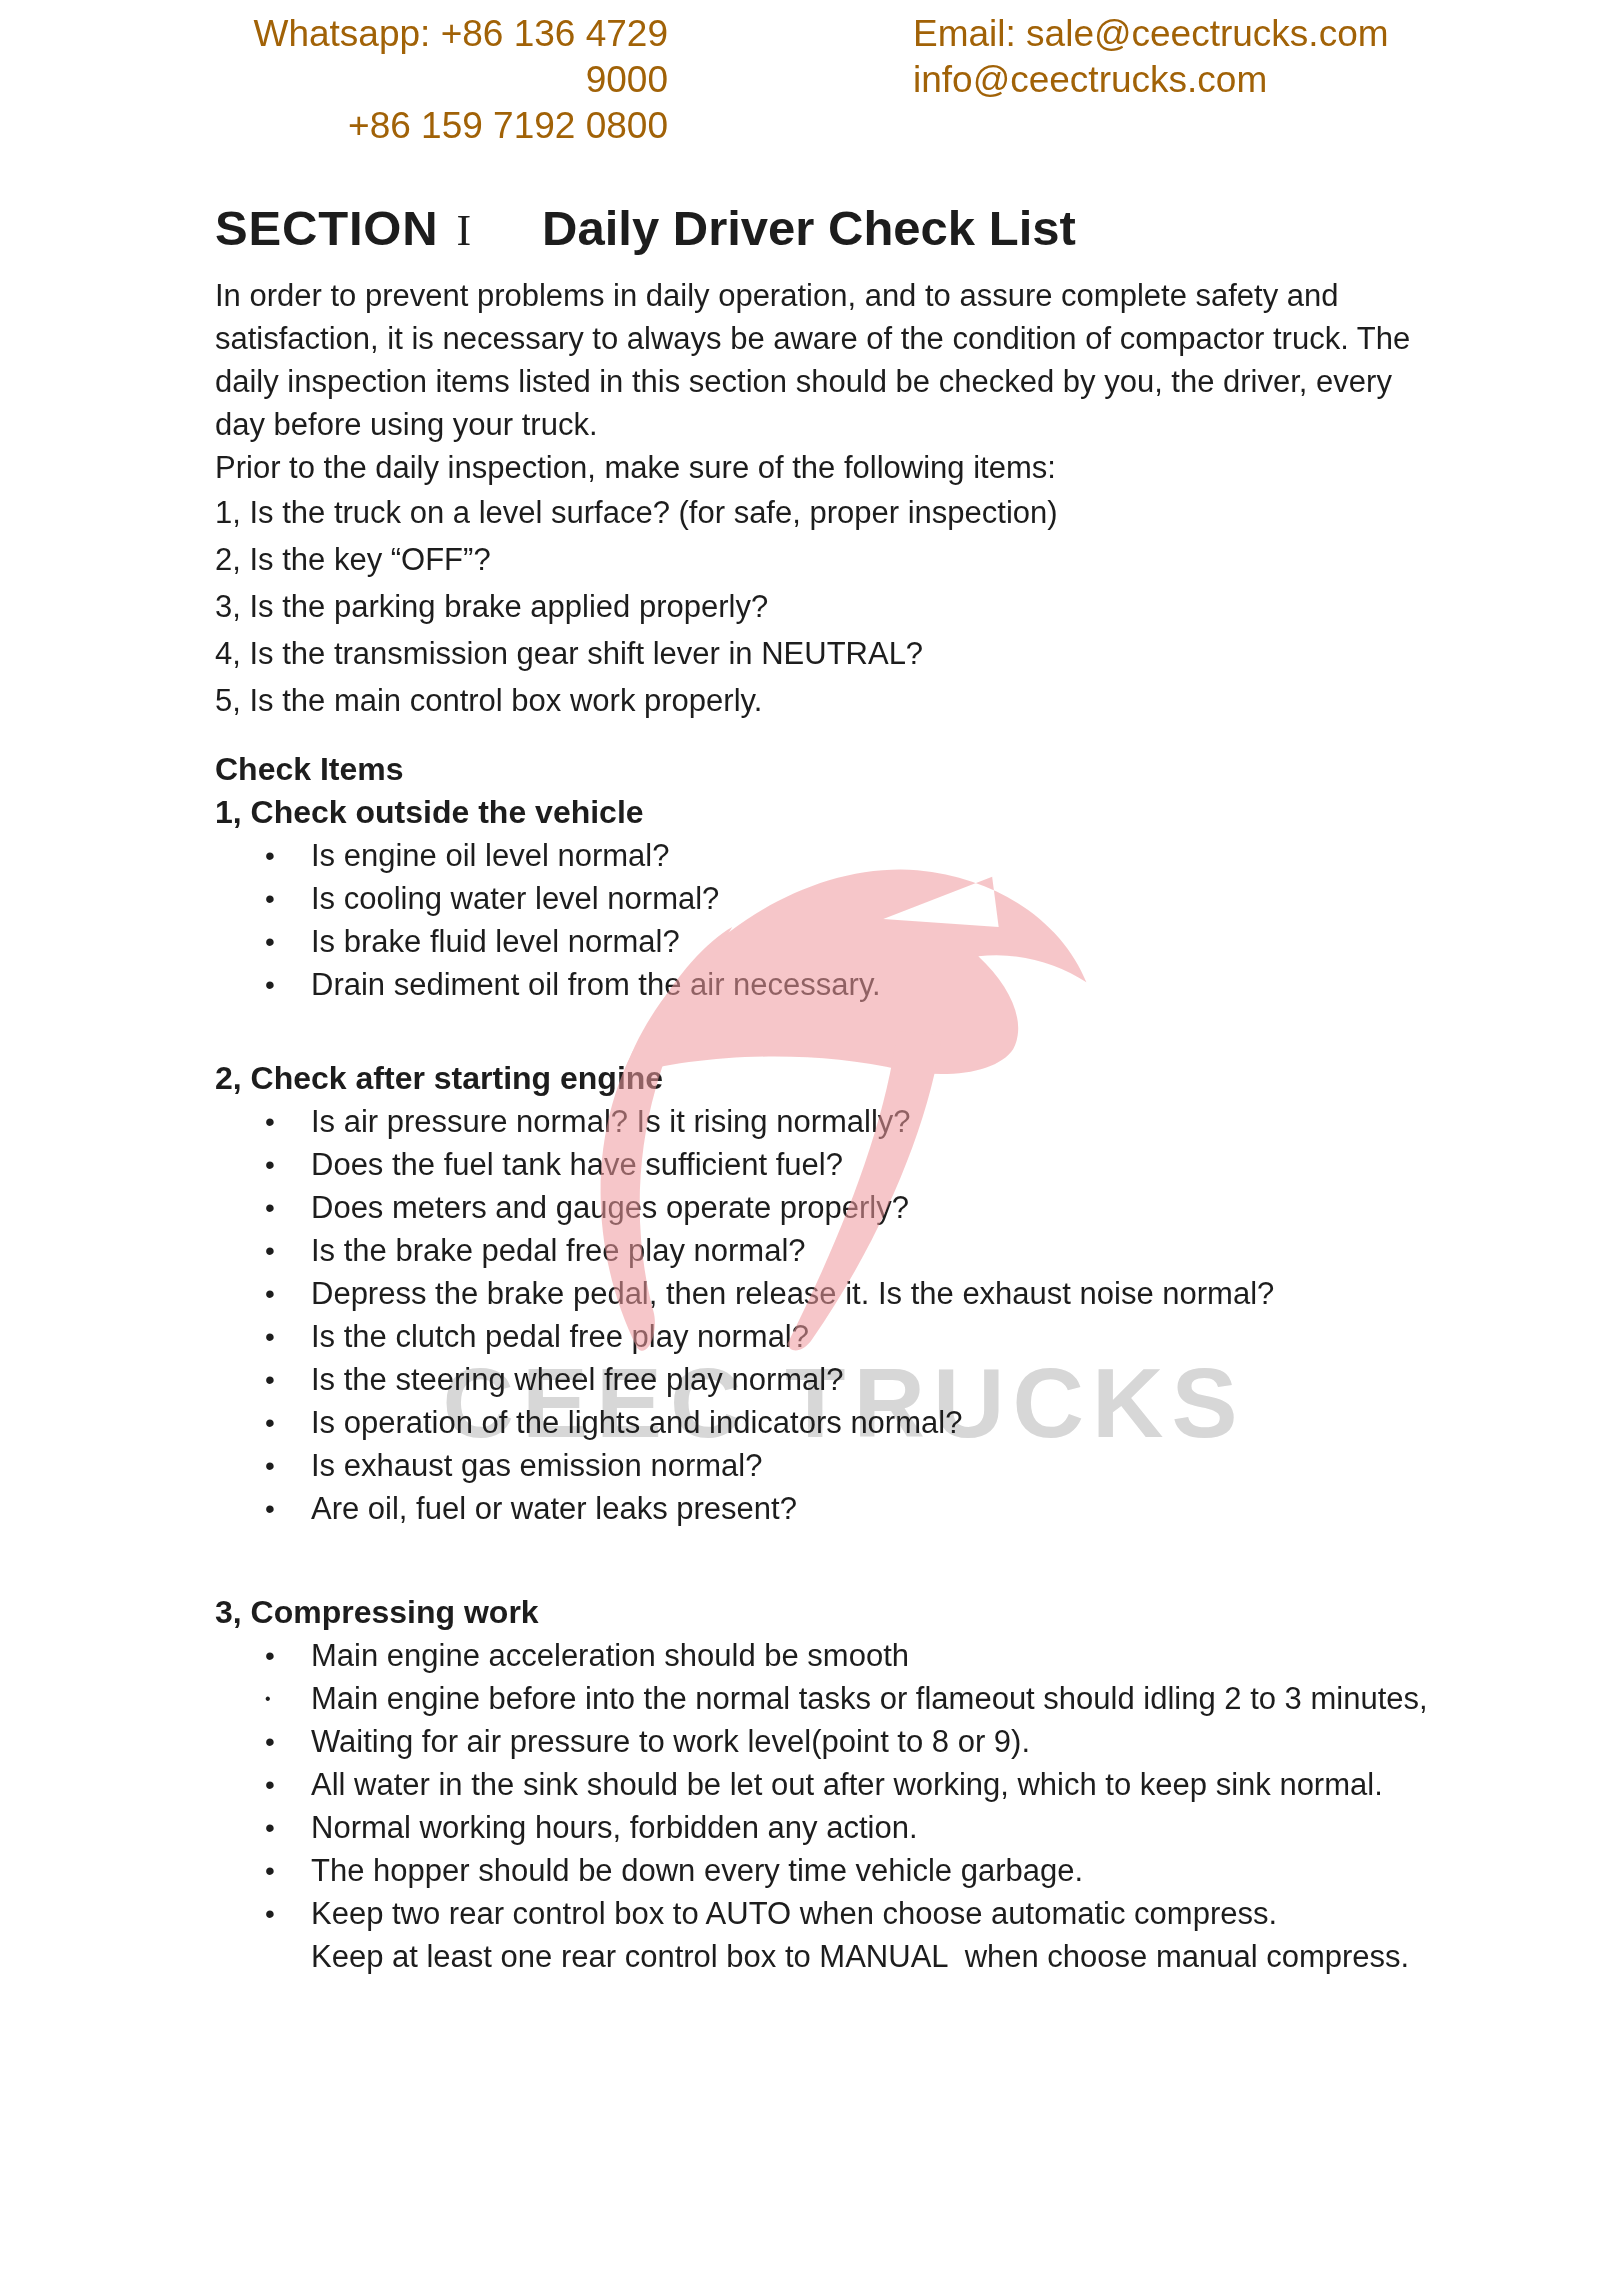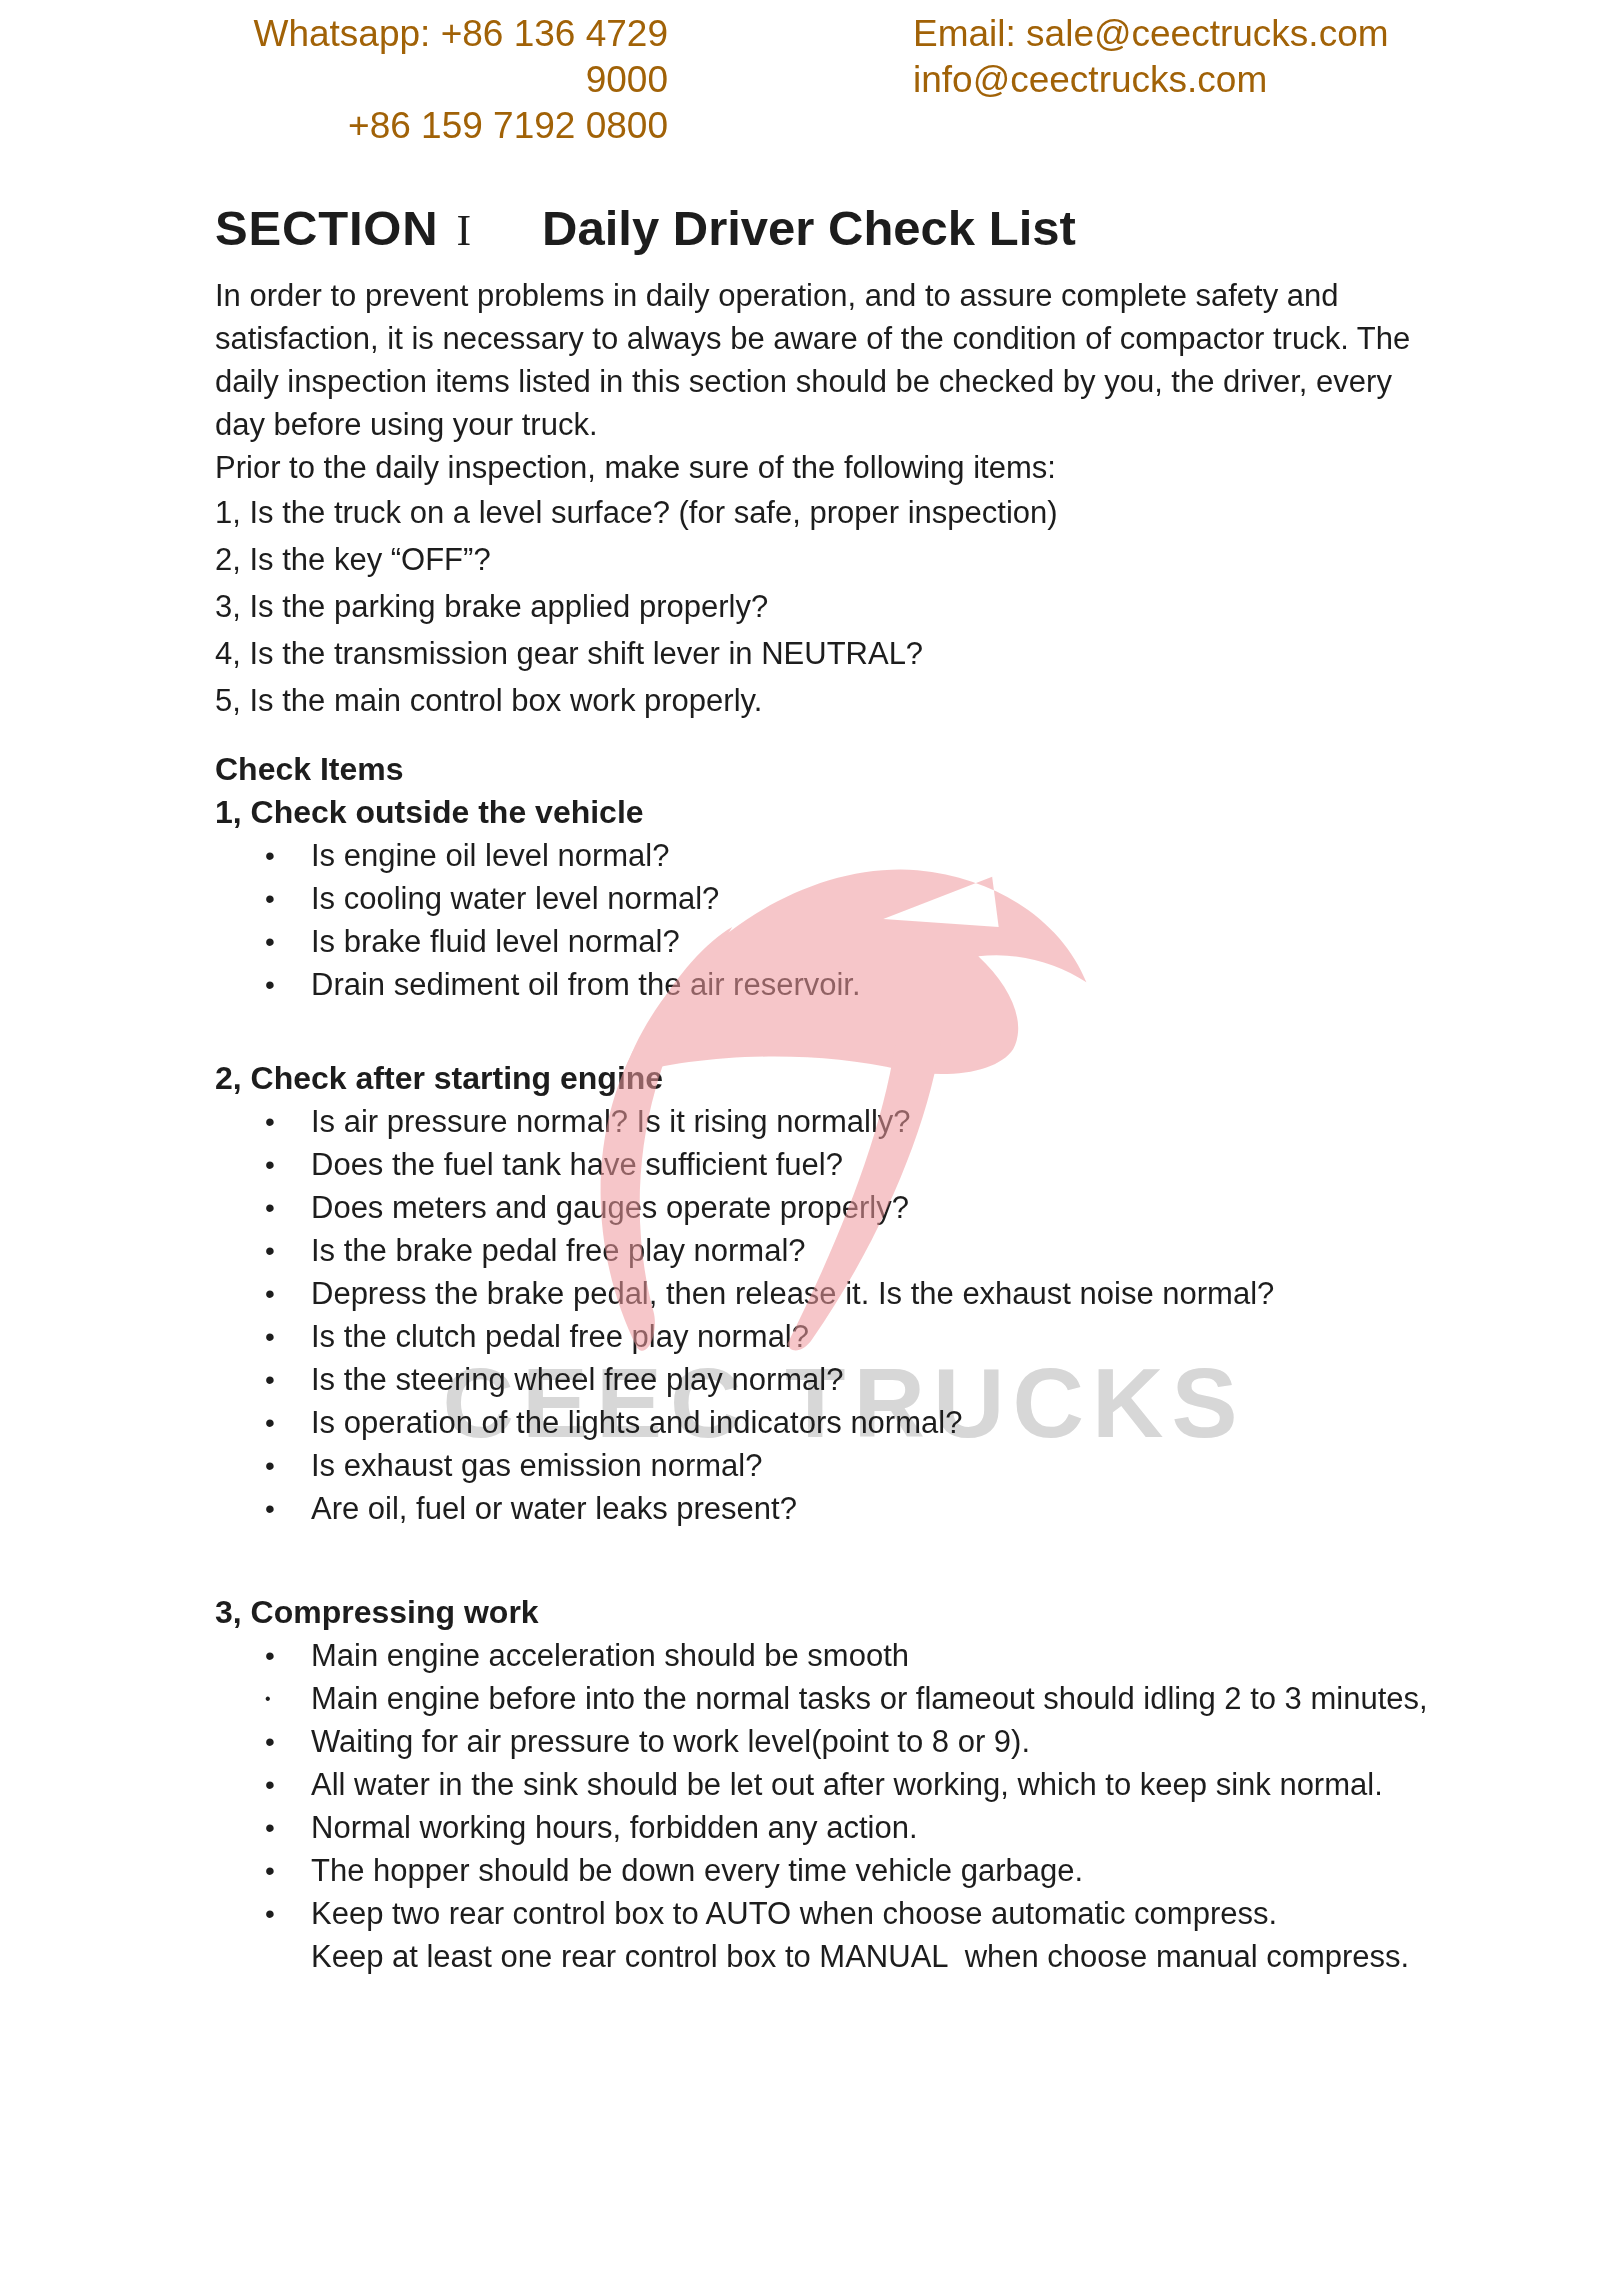--- a/index.html
+++ b/index.html
@@ -92,21 +92,21 @@
           <div class="bullet-row">
             <span class="bullet-dot">•</span>
             <span class="bullet-text">Is cooling water level normal?</span>
           </div>
           <div class="bullet-row">
             <span class="bullet-dot">•</span>
             <span class="bullet-text">Is brake fluid level normal?</span>
           </div>
           <div class="bullet-row">
             <span class="bullet-dot">•</span>
-            <span class="bullet-text">Drain sediment oil from the air reservoir.</span>
+            <span class="bullet-text">Drain sediment oil from the air necessary.</span>
           </div>
         </div>
     </div>
 
     <div class="section sec2">
       <div class="section-title">2, Check after starting engine</div>
       <div class="bullet-list">
           <div class="bullet-row">
             <span class="bullet-dot">•</span>
             <span class="bullet-text">Is air pressure normal? Is it rising normally?</span>

